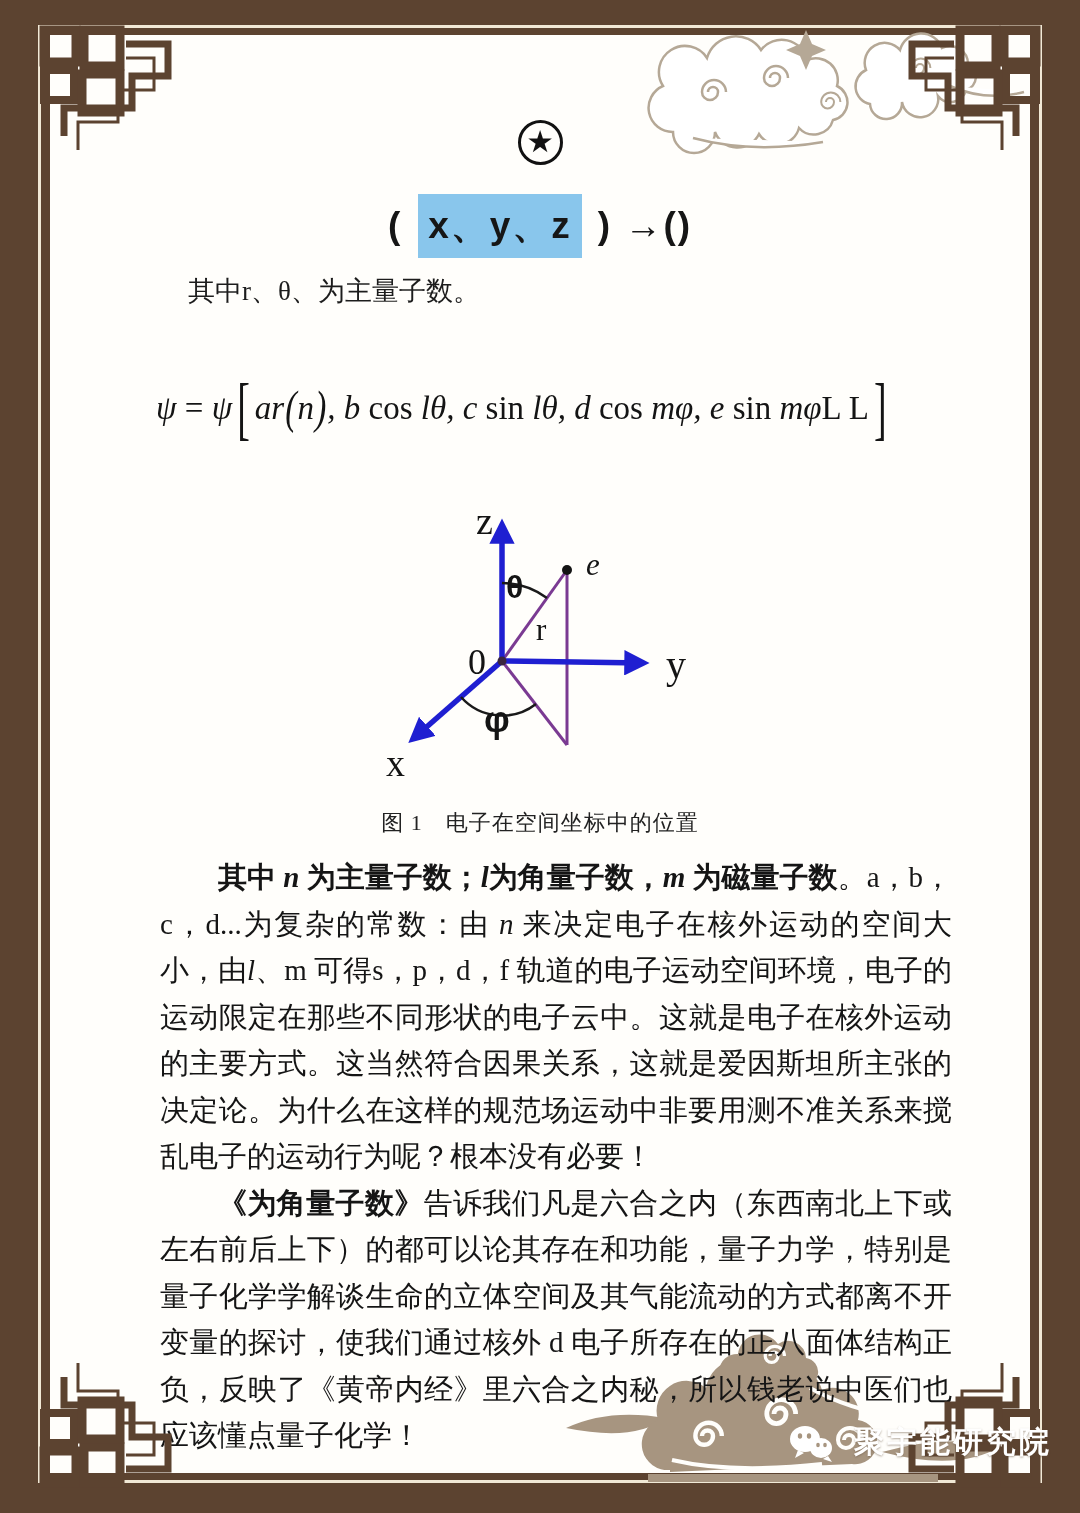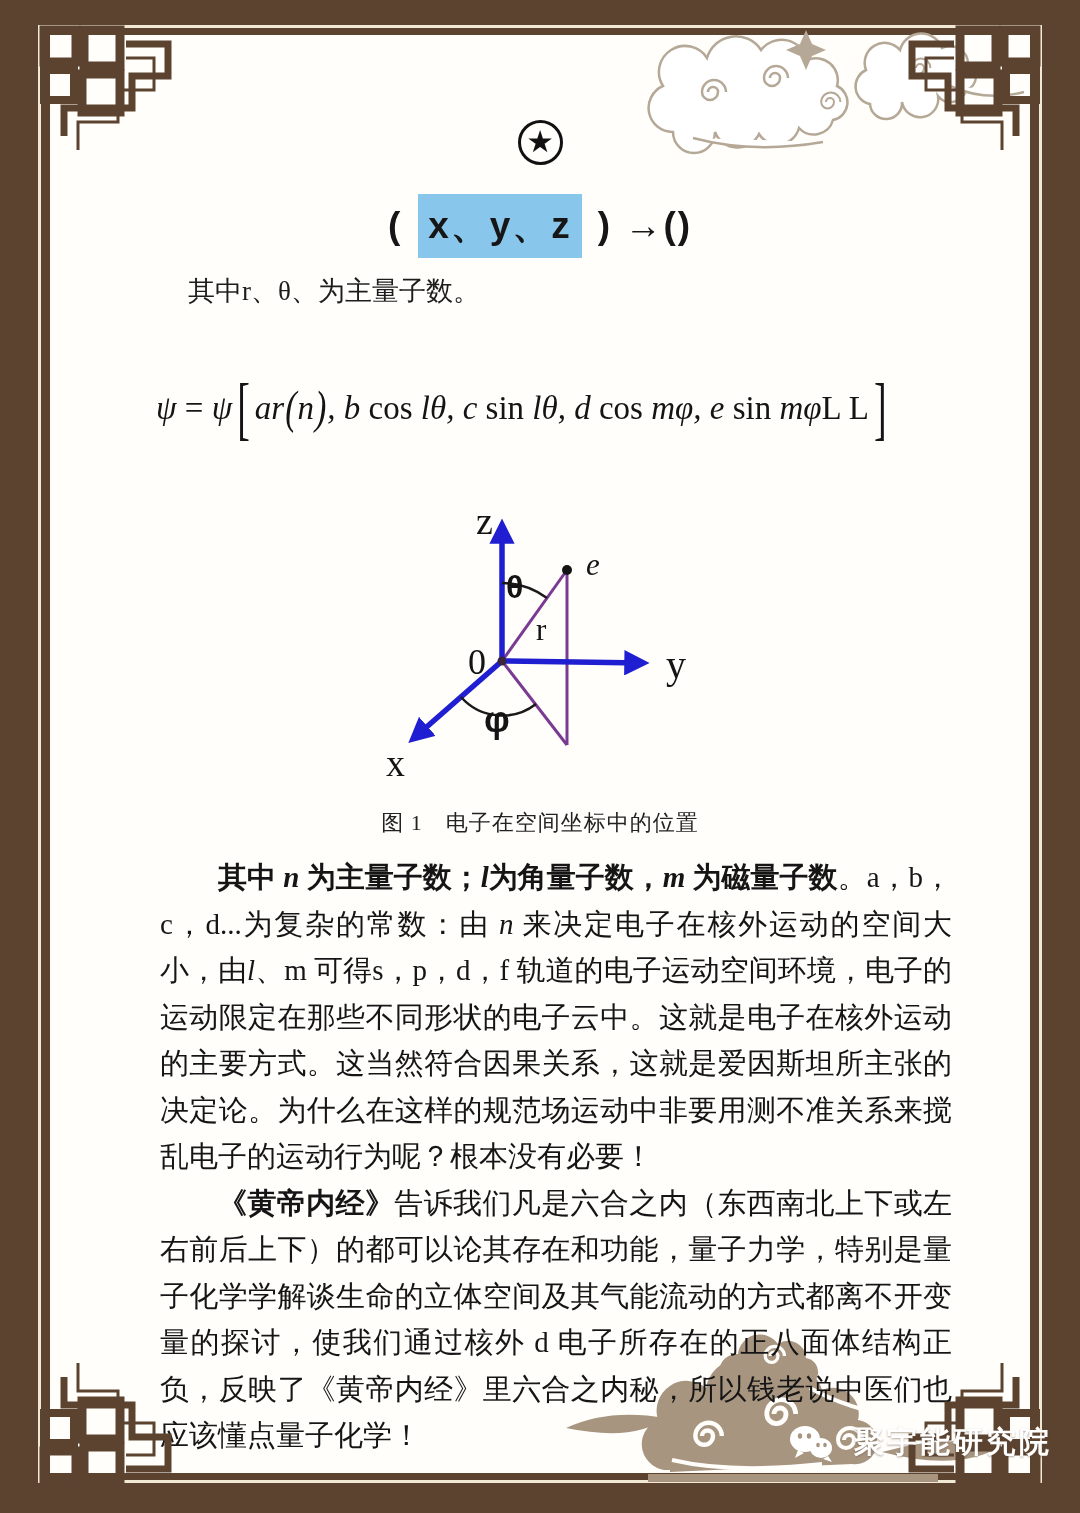--- a/index.html
+++ b/index.html
@@ -194,21 +194,21 @@
     <text x="154" y="254" font-size="36" font-weight="bold" font-family="Liberation Sans, sans-serif">φ</text>
   </g>
 </svg>
 <div class="fig-caption">图 1　电子在空间坐标中的位置</div>
 
 <div class="bodytext">
   <p>
     <span class="b">其中 </span><span class="bi">n</span><span class="b"> 为主量子数；</span><span class="bi">l</span><span class="b">为角量子数，</span><span class="bi">m</span><span class="b"> 为磁量子数</span><span>。a，b，c，d...为复杂的常数：由 </span><span class="ri">n</span><span> 来决定电子在核外运动的空间大小，由</span><span class="ri">l</span><span>、m 可得s，p，d，f 轨道的电子运动空间环境，电子的运动限定在那些不同形状的电子云中。这就是电子在核外运动的主要方式。这当然符合因果关系，这就是爱因斯坦所主张的决定论。为什么在这样的规范场运动中非要用测不准关系来搅乱电子的运动行为呢？根本没有必要！</span>
   </p>
   <p>
-    <span class="b">《黄帝内经》</span><span>告诉我们凡是六合之内（东西南北上下或左右前后上下）的都可以论其存在和功能，量子力学，特别是量子化学学解谈生命的立体空间及其气能流动的方式都离不开变量的探讨，使我们通过核外 d 电子所存在的正八面体结构正负，反映了《黄帝内经》里六合之内秘，所以钱老说中医们也应该懂点量子化学！</span>
+    <span class="b">《为角量子数》</span><span>告诉我们凡是六合之内（东西南北上下或左右前后上下）的都可以论其存在和功能，量子力学，特别是量子化学学解谈生命的立体空间及其气能流动的方式都离不开变量的探讨，使我们通过核外 d 电子所存在的正八面体结构正负，反映了《黄帝内经》里六合之内秘，所以钱老说中医们也应该懂点量子化学！</span>
   </p>
 </div>
 
 <svg class="cloud-bottom" viewBox="0 0 468 155">
   <g fill="#a79580" stroke="none">
     <path d="M14,100 q42,-20 100,-10 q-32,24 -100,10 z"></path>
     <path d="M118,142 a26,26 0 0 1 -12,-50 a30,30 0 0 1 48,-32 a34,34 0 0 1 64,-10 a30,30 0 0 1 52,12 a26,26 0 0 1 36,30 a22,22 0 0 1 -6,44 l-182,8 z"></path>
     <path d="M184,62 a18,18 0 0 1 2,-36 a22,22 0 0 1 40,-10 a18,18 0 0 1 28,14 a14,14 0 0 1 -4,28 z"></path>
     <path d="M330,124 q62,-18 120,-6 q-44,26 -120,6 z"></path>
     <path d="M96,146 h290 v8 h-290 z"></path>

